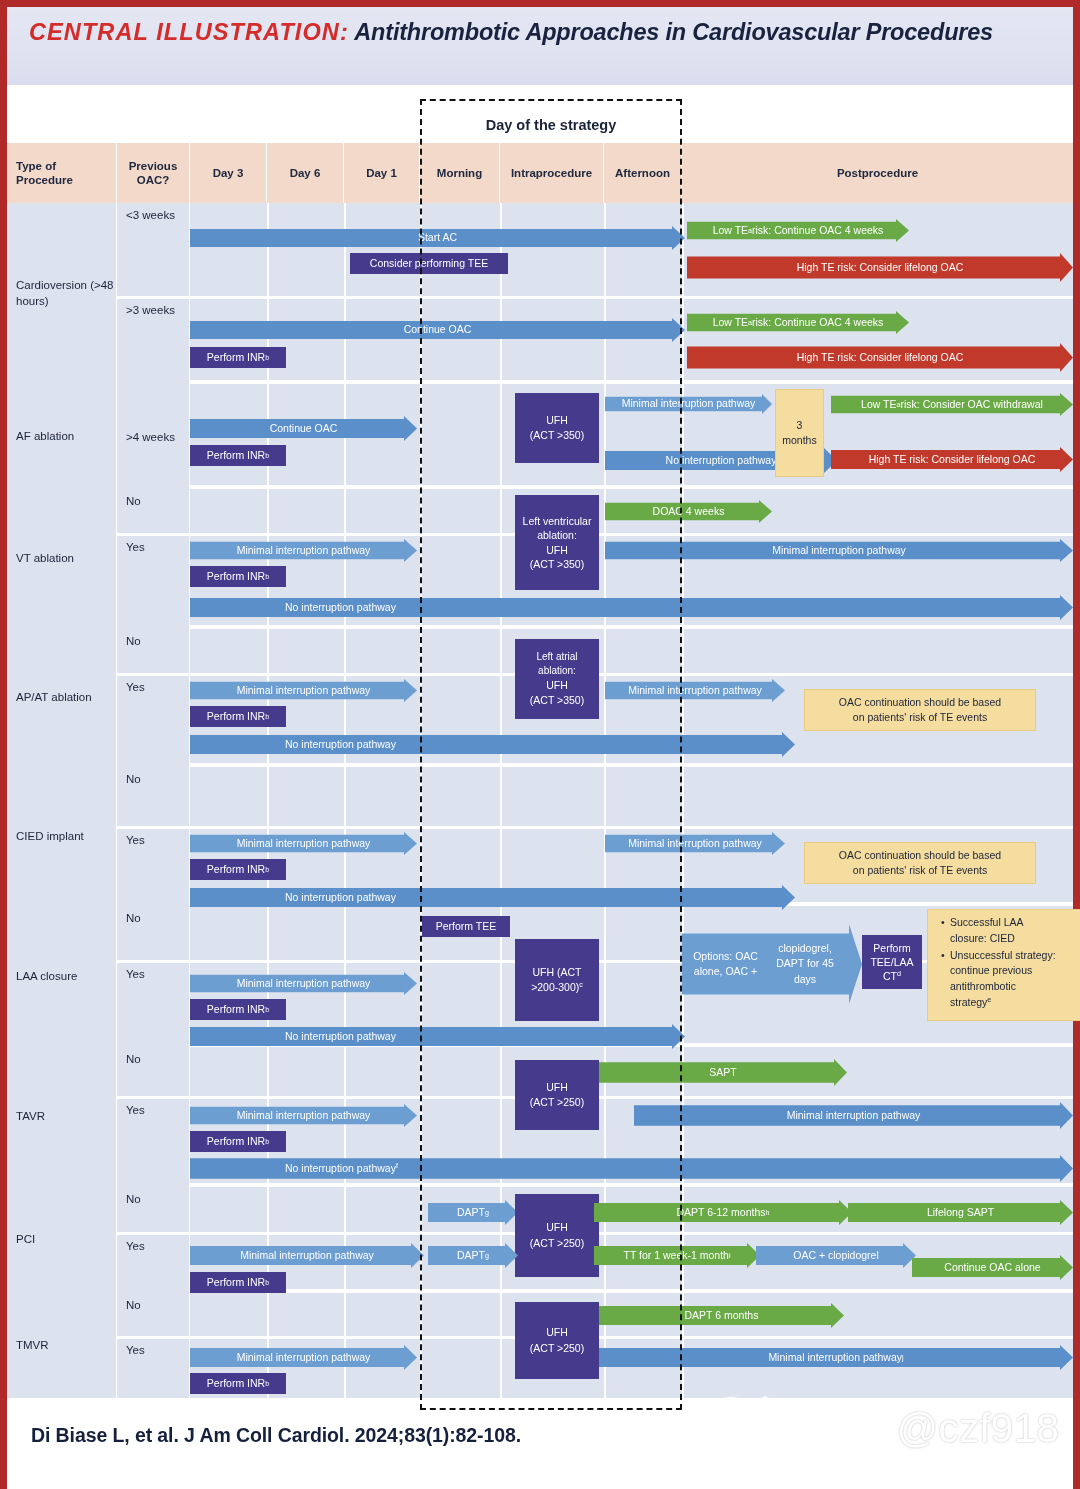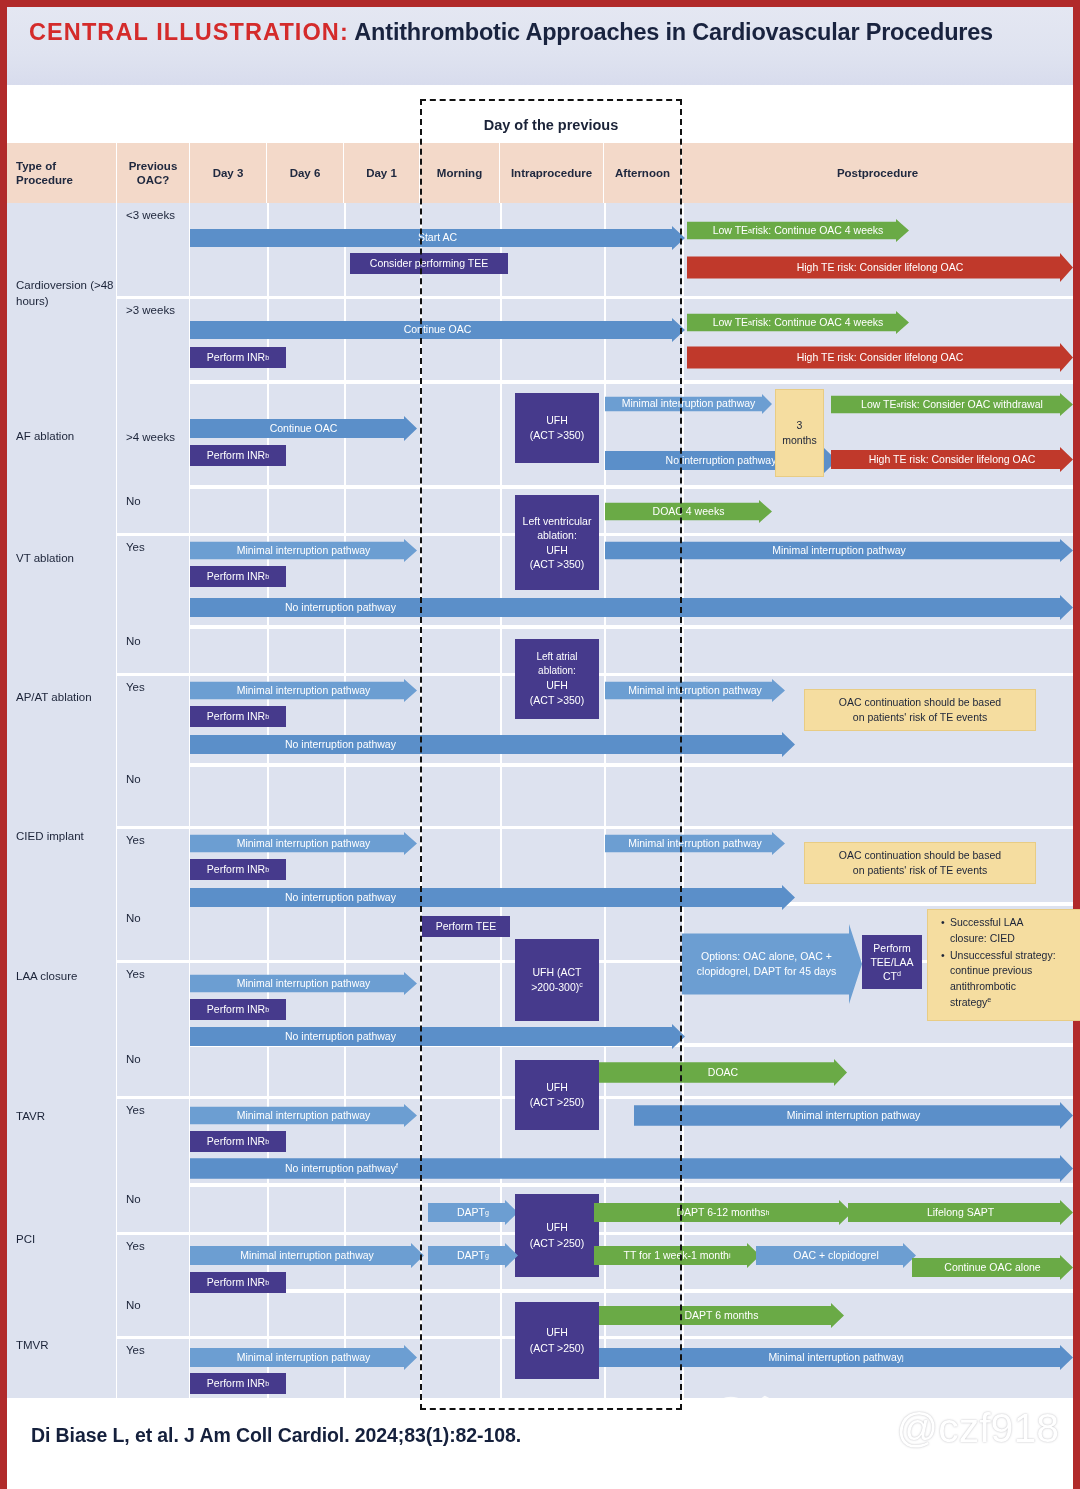--- a/index.html
+++ b/index.html
@@ -17,20 +17,21 @@
     border-left:7px solid #b12a2a;
     border-right:7px solid #b12a2a;
     border-bottom:9px solid #b12a2a;
     background:#ffffff;
   }
   
   #titlebar {
     position:absolute; left:0; top:0; width:1066px; height:78px;
     background:linear-gradient(180deg,#e4e7f2 0%,#dfe3f0 60%,#d8dced 100%);
     padding:10px 30px 0 22px;
+    font-style:italic;
   }
   #titletext {
     font-size:23.5px; font-weight:bold; line-height:1.34;
     color:#19233f; letter-spacing:-0.2px;
   }
   #titletext .ci { color:#d42b2b; letter-spacing:1.1px; }
   
   #tablewrap {
     position:absolute; left:0; top:78px; width:1066px; height:1313px;
     background:#ffffff;
@@ -123,21 +124,21 @@
 
 <div id="page">
 
   <div id="titlebar">
     <div id="titletext"><span class="ci">CENTRAL ILLUSTRATION:</span><span> Antithrombotic Approaches in Cardiovascular Procedures</span></div>
   </div>
 
   <div id="tablewrap">
 
     <div id="dayframe"></div>
-    <div id="daylabel">Day of the previous</div>
+    <div id="daylabel">Day of the strategy</div>
 
     <div id="headrow">
       <div class="hc left" style="width:110px">Type of Procedure</div>
       <div class="hc" style="width:73px">Previous OAC?</div>
       <div class="hc" style="width:77px">Day 3</div>
       <div class="hc" style="width:77px">Day 6</div>
       <div class="hc" style="width:76px">Day 1</div>
       <div class="hc" style="width:80px">Morning</div>
       <div class="hc" style="width:104px">Intraprocedure</div>
       <div class="hc" style="width:78px">Afternoon</div>
@@ -327,21 +328,21 @@
             <div><span>&gt;200-300)</span><sup>c</sup></div>
           </div>
           <div class="bar arrow blue2" style="left:0;top:66px;width:227px;height:23px">Minimal interruption pathway</div>
           <div class="bar purple" style="left:0;top:93px;width:96px;height:21px">
               <span>Perform INR</span>
               <sup>b</sup>
             </div>
           <div class="bar arrow blue" style="left:0;top:118px;width:495px;height:25px">
               <span style="position:absolute;left:95px">No interruption pathway</span>
             </div>
-          <div class="bar arrow blue2" style="left:492px;top:18px;width:180px;height:80px;flex-direction:column;line-height:1.45;padding-right:16px">
+          <div class="bar arrow blue2" style="left:492px;top:18px;width:180px;height:80px;flex-direction:row;line-height:1.45;padding-right:16px">
             <div>Options: OAC alone, OAC +</div>
             <div>clopidogrel, DAPT for 45 days</div>
           </div>
           <div class="bar purple" style="left:672px;top:29px;width:60px;height:54px;flex-direction:column;line-height:1.35">
             <div>Perform</div>
             <div>TEE/LAA</div>
             <div><span>CT</span><sup>d</sup></div>
           </div>
           <div class="bar ylw lft" style="left:737px;top:3px;width:155px;height:112px;display:block">
             <div class="bullets" style="line-height:1.5;font-size:10.5px">
@@ -361,21 +362,21 @@
           <div class="vsep" style="left:77px"></div>
             <div class="vsep" style="left:154px"></div>
           <div class="vsep" style="left:230px"></div>
             <div class="vsep" style="left:310px"></div>
           <div class="vsep" style="left:414px"></div>
             <div class="vsep" style="left:492px"></div>
           <div class="bar purple" style="left:325px;top:13px;width:84px;height:70px;flex-direction:column;line-height:1.45">
             <div>UFH</div>
             <div>(ACT &gt;250)</div>
           </div>
-          <div class="bar arrow green" style="left:409px;top:12px;width:248px;height:27px">DOAC</div>
+          <div class="bar arrow green" style="left:409px;top:12px;width:248px;height:27px">SAPT</div>
           <div class="bar arrow blue2" style="left:0;top:57px;width:227px;height:23px">Minimal interruption pathway</div>
           <div class="bar purple" style="left:0;top:84px;width:96px;height:21px">
               <span>Perform INR</span>
               <sup>b</sup>
             </div>
           <div class="bar arrow blue" style="left:444px;top:55px;width:439px;height:27px">Minimal interruption pathway</div>
           <div class="bar arrow blue" style="left:0;top:108px;width:883px;height:27px">
               <span style="position:absolute;left:95px"><span>No interruption pathway</span><sup>f</sup></span>
             </div>
         </div>

